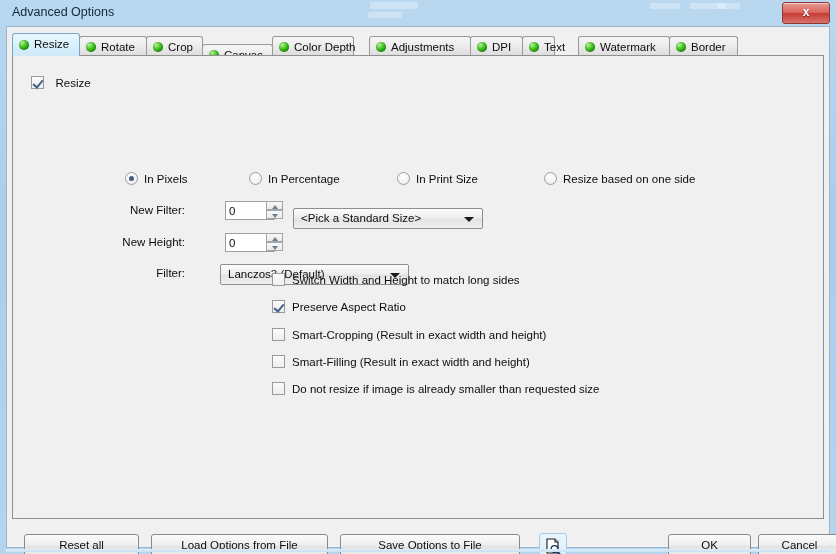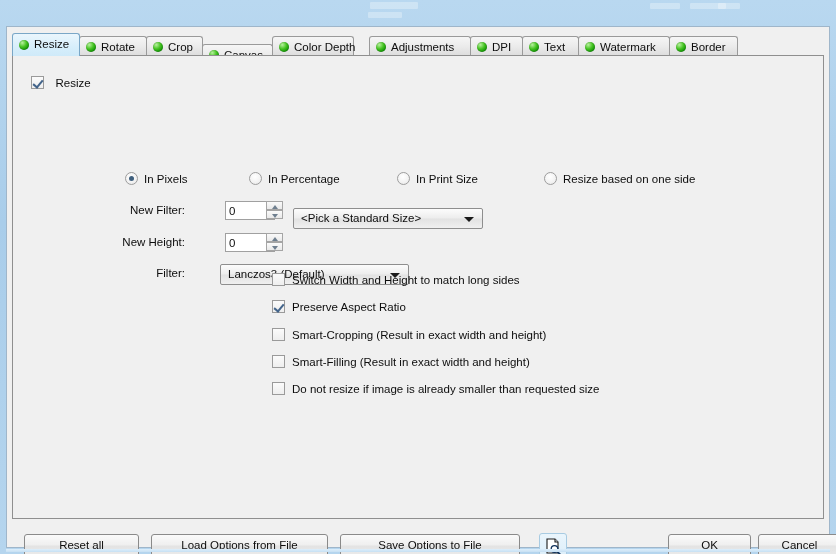--- a/index.html
+++ b/index.html
@@ -273,32 +273,38 @@
 <body>
 
 <div id="window">
 
   <div class="bleed" style="left:370px; top:2px;  width:48px; height:7px;"></div>
   <div class="bleed" style="left:368px; top:12px; width:34px; height:6px;"></div>
   <div class="bleed" style="left:650px; top:3px;  width:30px; height:6px;"></div>
   <div class="bleed" style="left:690px; top:3px;  width:36px; height:6px;"></div>
   <div class="bleed" style="left:718px; top:3px;  width:22px; height:6px;"></div>
 
+  <div id="titlebar">
+    <div id="title-text">Advanced Options</div>
+    <div id="close-btn">
+      <div class="x">x</div>
+    </div>
+  </div>
 
   <div id="client">
 
     <div id="tabstrip">
         <div class="tab active" style="left: 0px; width: 68px;"><span class="dot"></span><span class="lbl">Resize</span></div>
         <div class="tab" style="left: 67px; width: 68px;"><span class="dot"></span><span class="lbl">Rotate</span></div>
         <div class="tab" style="left: 134px; width: 57px;"><span class="dot"></span><span class="lbl">Crop</span></div>
         <div class="tab" style="left: 190px; width: 71px; margin-top: 8px;"><span class="dot"></span><span class="lbl">Canvas</span></div>
         <div class="tab" style="left: 260px; width: 82px;"><span class="dot"></span><span class="lbl">Color Depth</span></div>
         <div class="tab" style="left: 357px; width: 102px;"><span class="dot"></span><span class="lbl">Adjustments</span></div>
         <div class="tab" style="left: 458px; width: 53px;"><span class="dot"></span><span class="lbl">DPI</span></div>
-        <div class="tab" style="left: 510px; width: 57px;"><span class="dot"></span><span class="lbl">Text</span></div>
+        <div class="tab" style="left: 510px; width: 33px;"><span class="dot"></span><span class="lbl">Text</span></div>
         <div class="tab" style="left: 566px; width: 92px;"><span class="dot"></span><span class="lbl">Watermark</span></div>
         <div class="tab" style="left: 657px; width: 69px;"><span class="dot"></span><span class="lbl">Border</span></div>
       </div>
 
     <div id="panel">
 
       <div id="resize-row">
         <span class="cb checked"></span>
         <span class="cb-label">Resize</span>
       </div>

